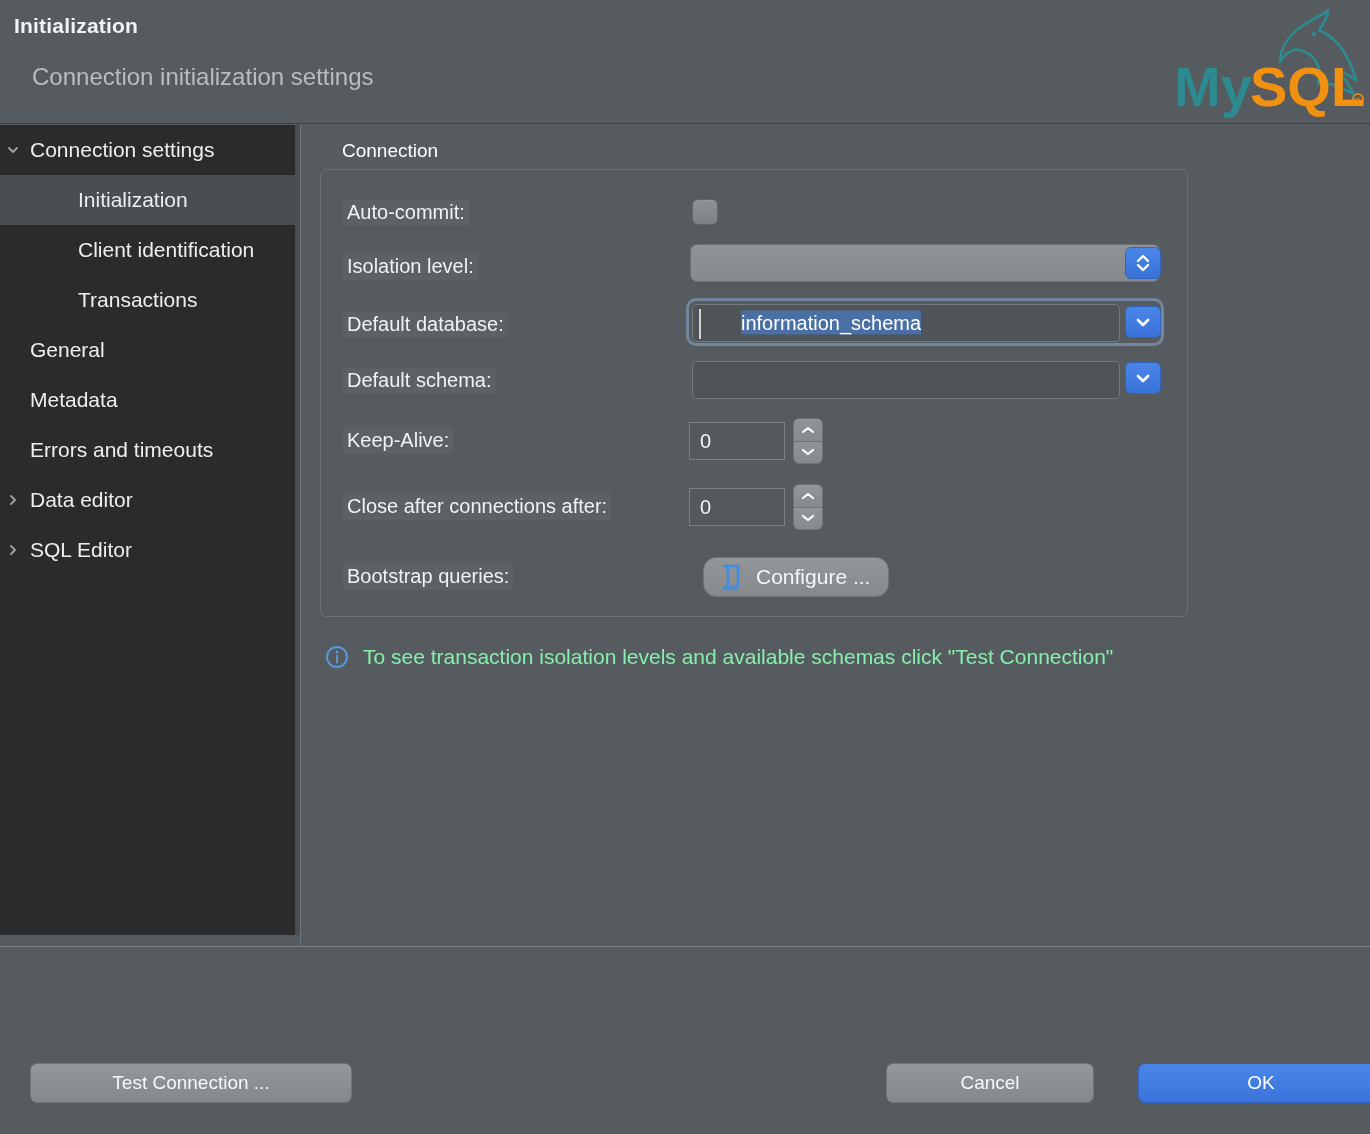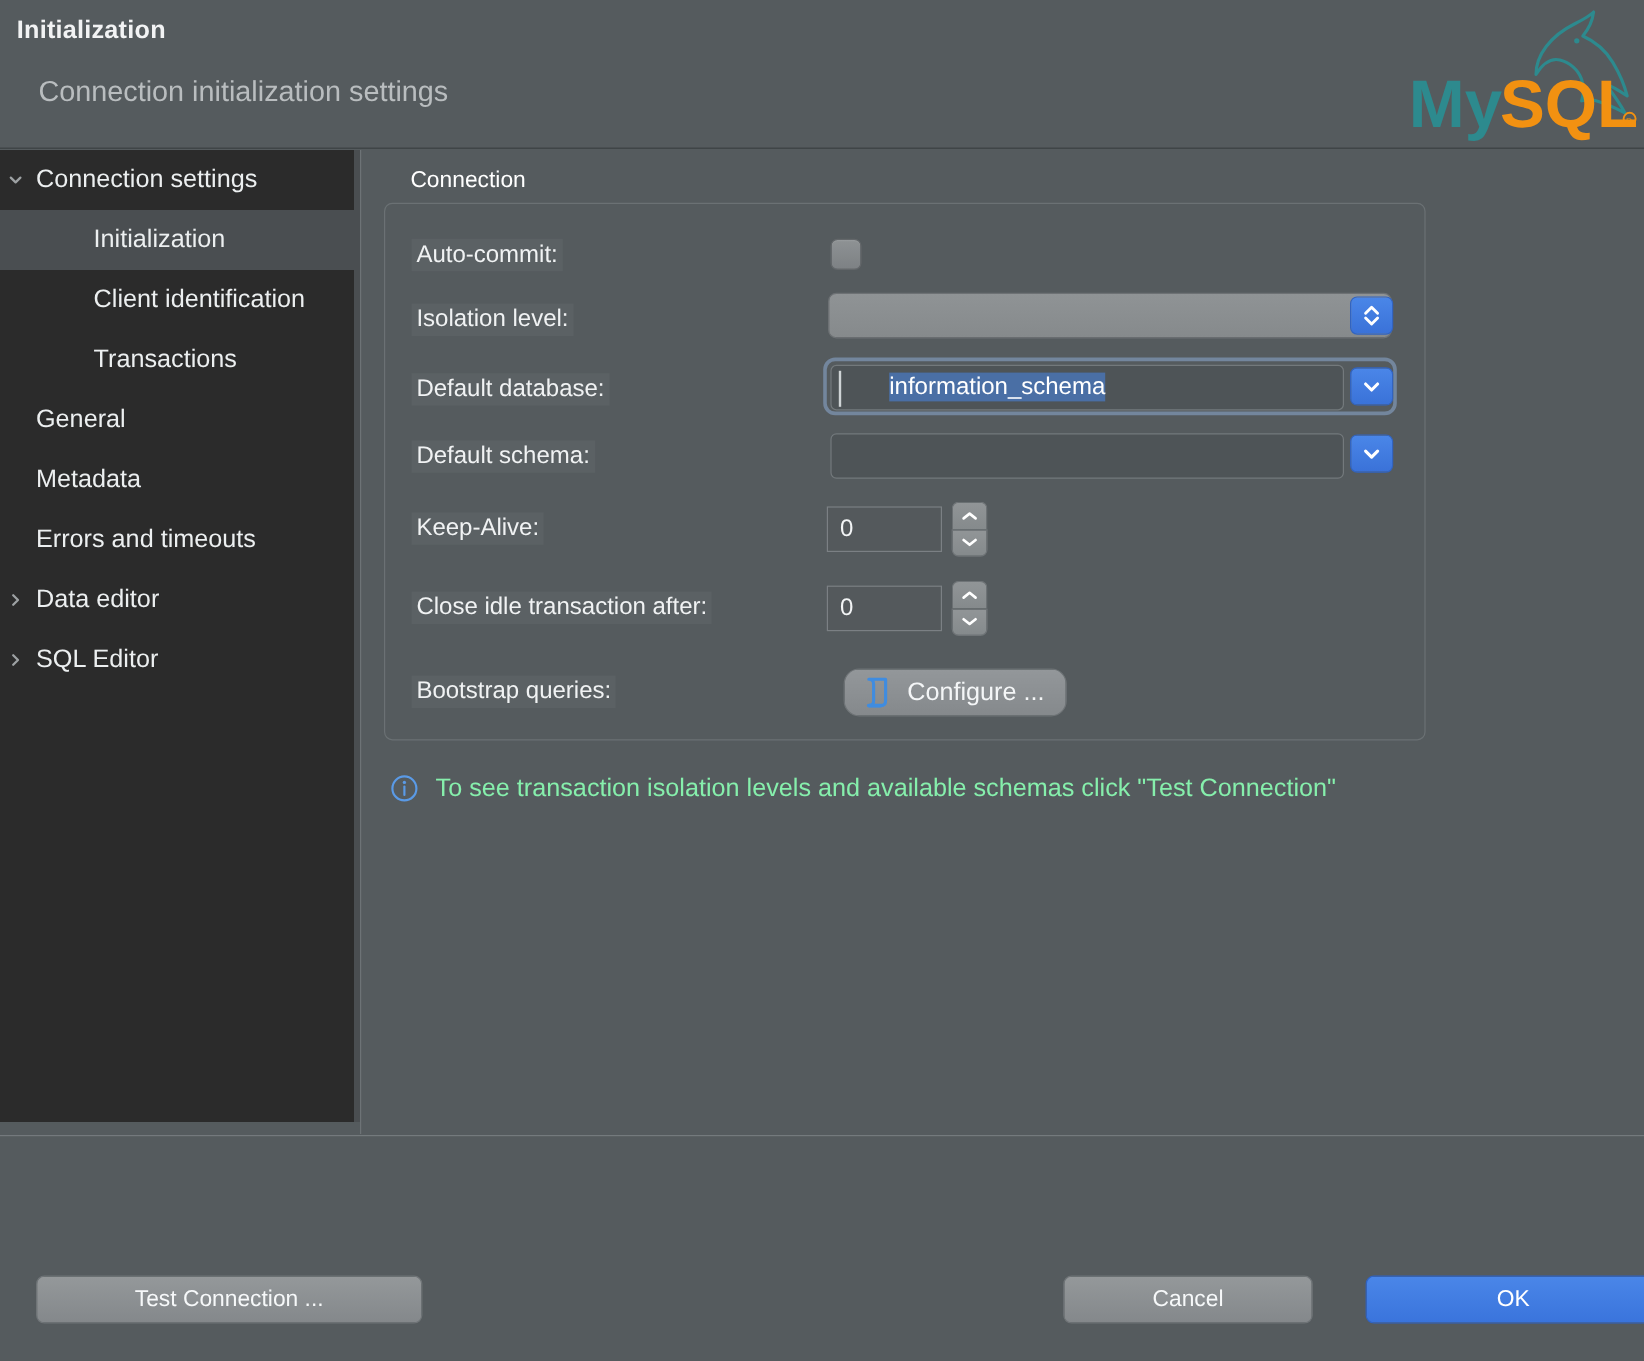--- a/index.html
+++ b/index.html
@@ -307,21 +307,21 @@
           <path d="M3 7 L8 3 L13 7" fill="none" stroke="#fff" stroke-width="2.2" stroke-linecap="round" stroke-linejoin="round"></path>
         </svg>
       </div>
       <div class="half">
         <svg width="16" height="10" viewBox="0 0 16 10">
           <path d="M3 3 L8 7 L13 3" fill="none" stroke="#fff" stroke-width="2.2" stroke-linecap="round" stroke-linejoin="round"></path>
         </svg>
       </div>
     </div>
 
-    <div class="flabel" style="left:23px; top:368px;">Close idle transaction after:</div>
+    <div class="flabel" style="left:23px; top:368px;">Close after connections after:</div>
     <div class="numfield" style="left:369px; top:363px;">
       <span>0</span>
     </div>
     <div class="stepper" style="left:473px; top:359px;">
       <div class="half">
         <svg width="16" height="10" viewBox="0 0 16 10">
           <path d="M3 7 L8 3 L13 7" fill="none" stroke="#fff" stroke-width="2.2" stroke-linecap="round" stroke-linejoin="round"></path>
         </svg>
       </div>
       <div class="half">

